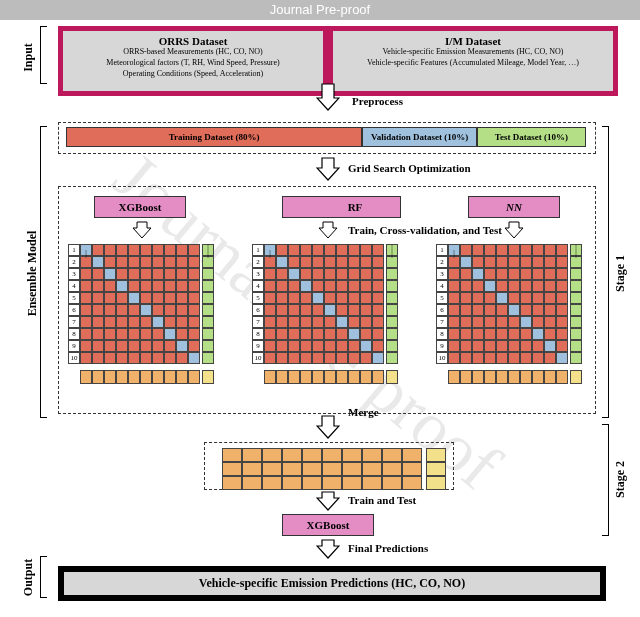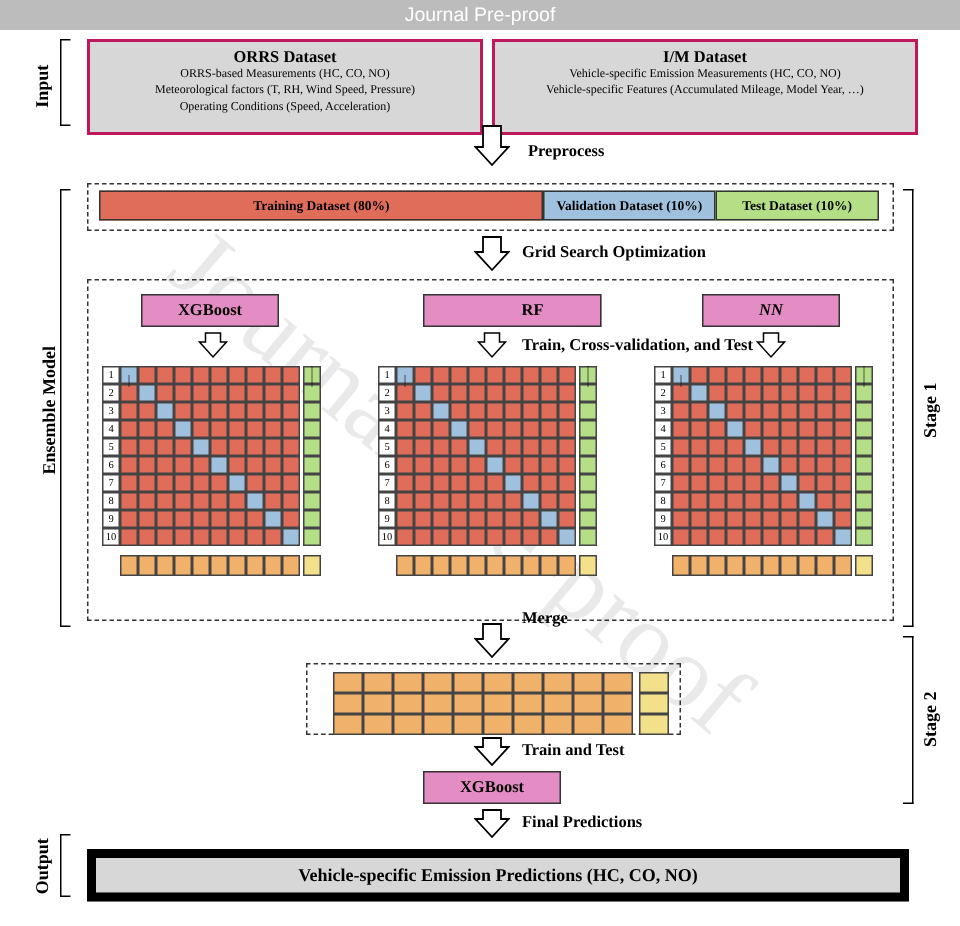--- a/index.html
+++ b/index.html
@@ -18,21 +18,21 @@
   .watermark{position:absolute;left:48%;top:52%;transform:translate(-50%,-50%) rotate(40deg);
      font-size:68px;color:#e9e9e9;font-weight:400;pointer-events:none;z-index:0;white-space:nowrap;}
   .header-bar{position:absolute;top:0;left:0;width:100%;height:20px;background:var(--c-dgrey);
      text-align:center;color:#fff;font-family:Arial,sans-serif;font-size:13px;line-height:20px;z-index:2;}
   .content{position:absolute;top:20px;left:0;width:640px;height:597px;z-index:3;}
 
   .section-label{position:absolute;transform:rotate(-90deg);transform-origin:center;font-weight:700;font-size:12px;}
   .bracket{position:absolute;border:1.5px solid #000;border-right:none;width:6px;}
   .bracket.r{border-left:none;border-right:1.5px solid #000;}
 
-  .card{position:absolute;background:var(--c-grey);border:2px solid #be185d;padding:4px 6px;text-align:center;}
+  .card{position:absolute;background:var(--c-grey);border:5px solid #be185d;padding:4px 6px;text-align:center;}
   .card-title{font-weight:700;font-size:11px;}
   .card-body{font-size:8px;line-height:1.35;}
 
   .arrow svg{display:block;}
 
   .ds-bar{position:absolute;height:20px;display:flex;border:1px dashed #333;}
   .ds-seg{display:flex;align-items:center;justify-content:center;font-weight:700;font-size:9px;
      border:1px solid #333;box-sizing:border-box;}
 
   .dashed-box{position:absolute;border:1px dashed #333;}

